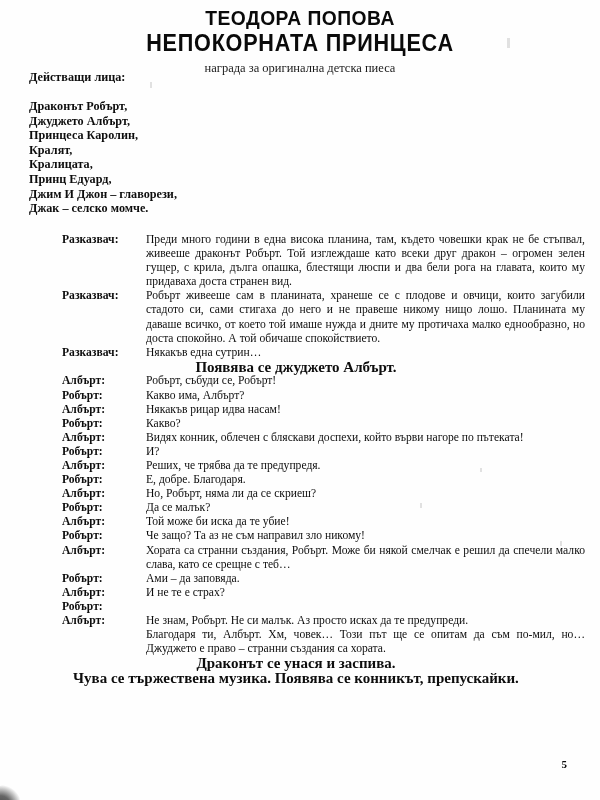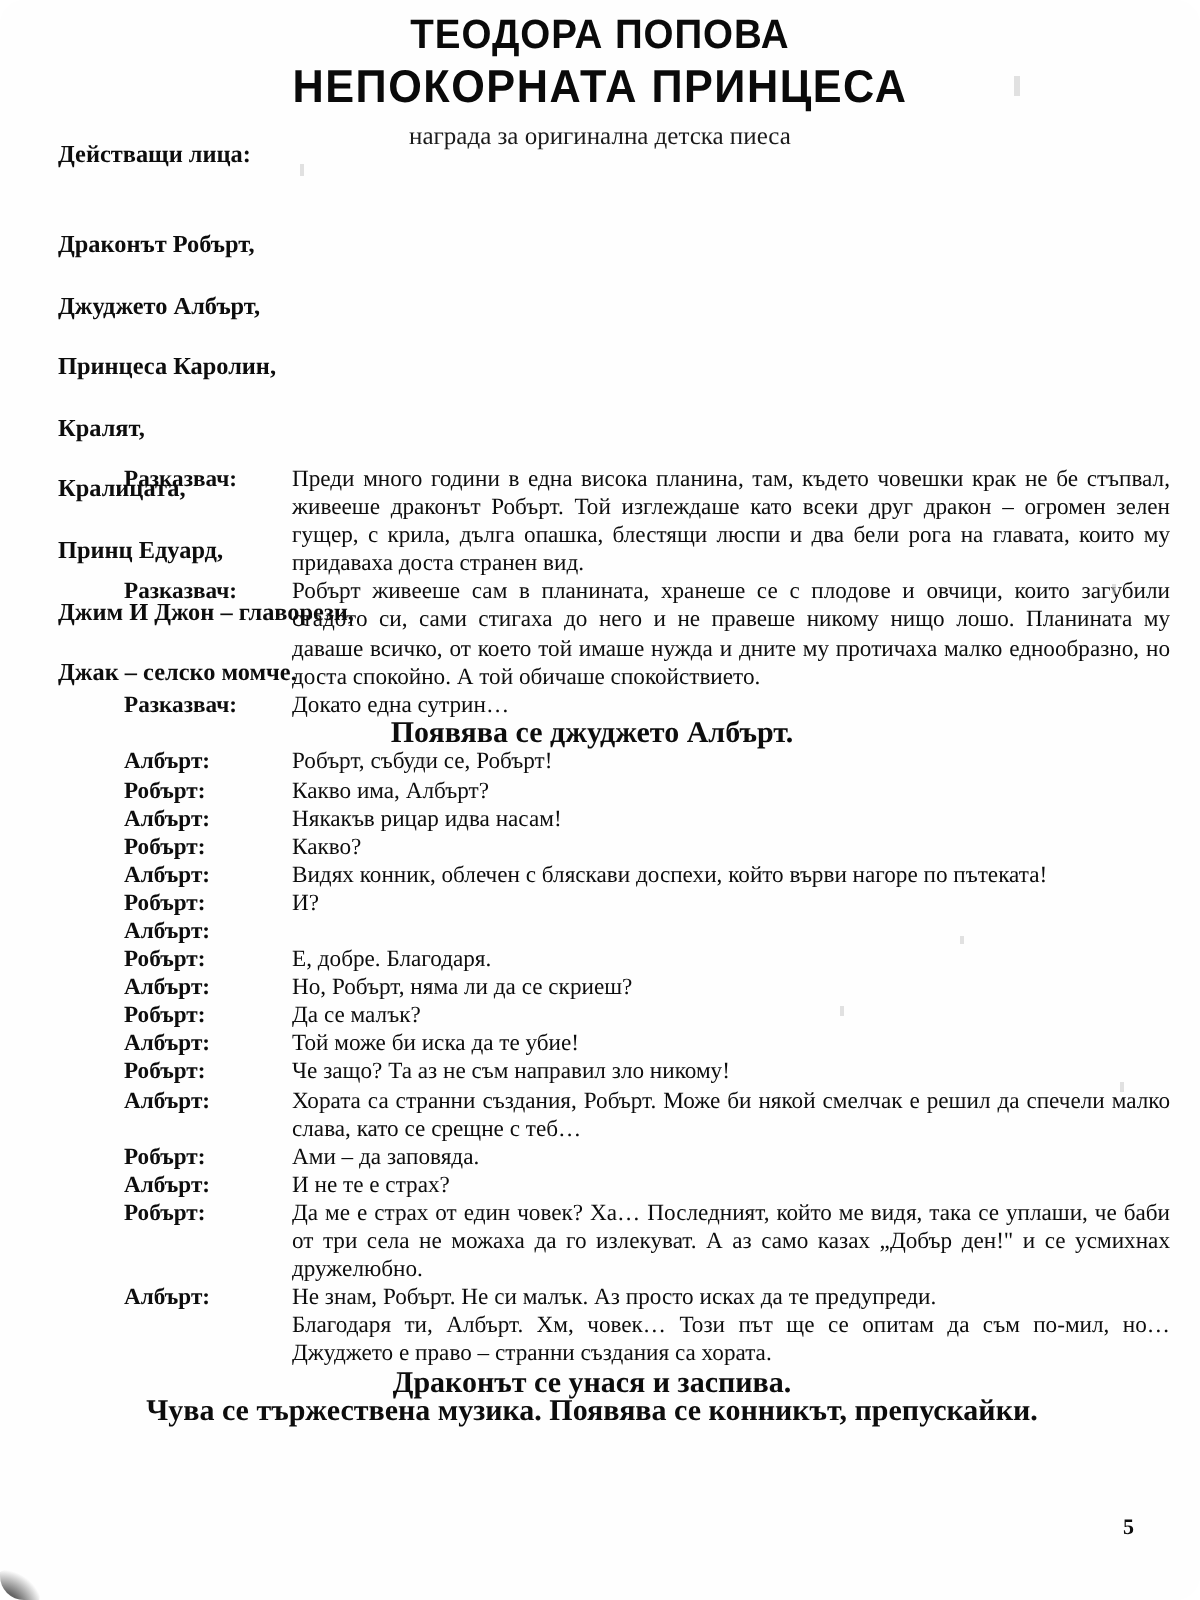--- a/index.html
+++ b/index.html
@@ -12,21 +12,20 @@
     font-family: "Liberation Serif", "DejaVu Serif", serif;
     color: #0d0d0d;
   }
   .page {
     position: relative;
     width: 600px;
     height: 800px;
     background: #fefefe;
     overflow: hidden;
     box-sizing: border-box;
-    border-radius: 12px;
   }
 
   
   .title-block {
     text-align: center;
     padding-top: 7px;
   }
   .title-author,
   .title-main {
     font-family: "Liberation Sans", "DejaVu Sans", sans-serif;
@@ -62,21 +61,20 @@
   .cast-list {
     position: absolute;
     left: 29px;
     top: 99px;
     font-weight: bold;
     font-size: 12.2px;
     line-height: 14.6px;
   }
   .cast-list div {
     white-space: nowrap;
-    margin-top: 16px;
   }
 
   
   .script {
     position: absolute;
     left: 0;
     top: 233px;
     width: 600px;
   }
   .line {
@@ -168,21 +166,21 @@
       <div class="line">
         <div class="speaker">Разказвач:</div>
         <div class="speech">Преди много години в една висока планина, там, където човешки крак не бе стъпвал, живееше драконът Робърт. Той изглеждаше като всеки друг дракон – огромен зелен гущер, с крила, дълга опашка, блестящи люспи и два бели рога на главата, които му придаваха доста странен вид.</div>
       </div>
       <div class="line">
         <div class="speaker">Разказвач:</div>
         <div class="speech">Робърт живееше сам в планината, хранеше се с плодове и овчици, които загубили стадото си, сами стигаха до него и не правеше никому нищо лошо. Планината му даваше всичко, от което той имаше нужда и дните му протичаха малко еднообразно, но доста спокойно. А той обичаше спокойствието.</div>
       </div>
       <div class="line">
         <div class="speaker">Разказвач:</div>
-        <div class="speech">Докато една сутрин…</div>
+        <div class="speech">Някакъв една сутрин…</div>
       </div>
       <div class="stage">Появява се джуджето Албърт.</div>
       <div class="line">
         <div class="speaker">Албърт:</div>
         <div class="speech">Робърт, събуди се, Робърт!</div>
       </div>
       <div class="line">
         <div class="speaker">Робърт:</div>
         <div class="speech">Какво има, Албърт?</div>
       </div>
@@ -197,20 +195,21 @@
       <div class="line">
         <div class="speaker">Албърт:</div>
         <div class="speech">Видях конник, облечен с бляскави доспехи, който върви нагоре по пътеката!</div>
       </div>
       <div class="line">
         <div class="speaker">Робърт:</div>
         <div class="speech">И?</div>
       </div>
       <div class="line">
         <div class="speaker">Албърт:</div>
+        <div class="speech">Реших, че трябва да те предупредя.</div>
       </div>
       <div class="line">
         <div class="speaker">Робърт:</div>
         <div class="speech">Е, добре. Благодаря.</div>
       </div>
       <div class="line">
         <div class="speaker">Албърт:</div>
         <div class="speech">Но, Робърт, няма ли да се скриеш?</div>
       </div>
       <div class="line">
@@ -232,21 +231,20 @@
       <div class="line">
         <div class="speaker">Робърт:</div>
         <div class="speech">Ами – да заповяда.</div>
       </div>
       <div class="line">
         <div class="speaker">Албърт:</div>
         <div class="speech">И не те е страх?</div>
       </div>
       <div class="line">
         <div class="speaker">Робърт:</div>
-        <div class="speech">Да ме е страх от един човек? Ха… Последният, който ме видя, така се уплаши, че баби от три села не можаха да го излекуват. А аз само казах „Добър ден!" и се усмихнах дружелюбно.</div>
       </div>
       <div class="line">
         <div class="speaker">Албърт:</div>
         <div class="speech">Не знам, Робърт. Не си малък. Аз просто исках да те предупреди.</div>
       </div>
       <div class="line no-speaker">
         <div class="speaker"></div>
         <div class="speech">Благодаря ти, Албърт. Хм, човек… Този път ще се опитам да съм по-мил, но… Джуджето е право – странни създания са хората.</div>
       </div>
       <div class="stage">Драконът се унася и заспива.</div>

